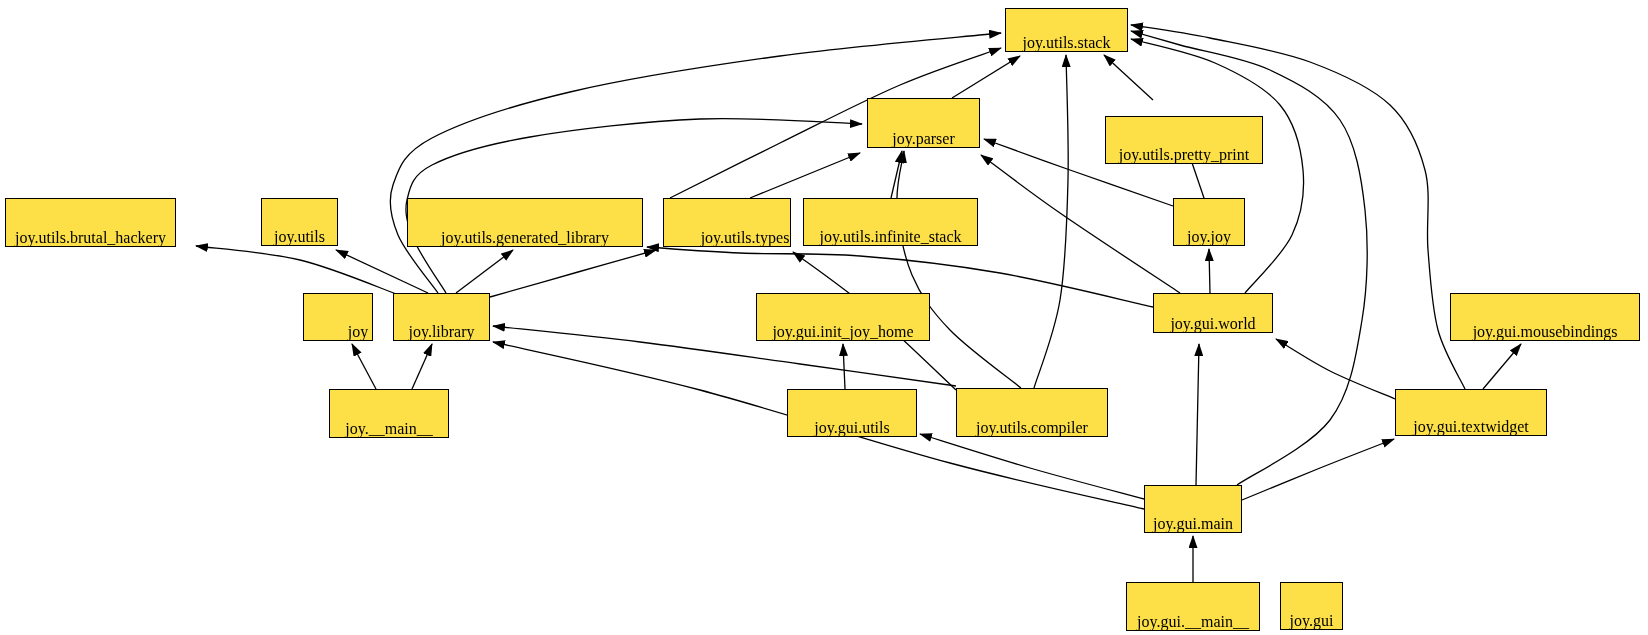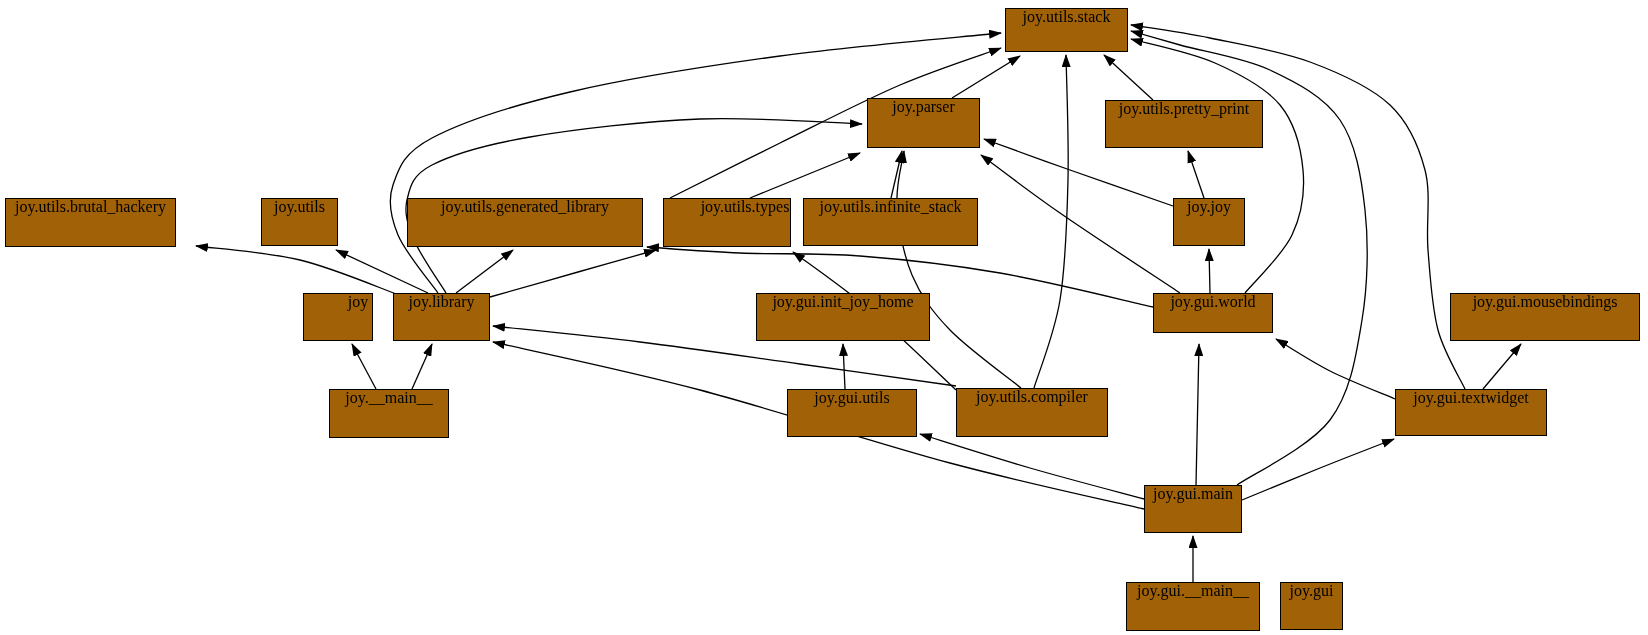--- a/index.html
+++ b/index.html
@@ -1,20 +1,20 @@
 <!DOCTYPE html>
 <html><head>
 <meta charset="utf-8">
 <style>
   html,body{margin:0;padding:0;background:#ffffff;}
   .diagram{position:relative;width:1648px;height:635px;background:#ffffff;
            font-family:"Liberation Serif", serif;overflow:hidden;}
   .diagram svg{position:absolute;left:0;top:0;}
-  .node{position:absolute;box-sizing:border-box;border:1px solid #000;background:#a16207;
-        display:flex;align-items:flex-start;justify-content:center;color:#000;
+  .node{position:absolute;box-sizing:border-box;border:1px solid #000;background:#fde047;
+        display:flex;align-items:flex-end;justify-content:center;color:#000;
         font-size:16px;line-height:1;white-space:nowrap;}
   .edge{fill:none;stroke:#000;stroke-width:1.3px;}
 </style>
 </head>
 <body>
 
 <div class="diagram">
   <svg id="edge-layer" width="1648" height="635" viewBox="0 0 1648 635">
     <defs>
       <marker id="arrow" viewBox="0 0 13 9" refX="12" refY="4.5" markerWidth="13" markerHeight="9" markerUnits="userSpaceOnUse" orient="auto">
@@ -57,21 +57,21 @@
         <path class="edge" d="M1193,582 L1193,536" marker-end="url(#arrow)" stroke="#000000"></path>
       </g>
   </svg>
   <div id="nodes">
       <div class="node" style="left: 1005px; top: 8px; width: 123px; height: 44px;">
         <span>joy.utils.stack</span>
       </div>
       <div class="node" style="left: 867px; top: 98px; width: 113px; height: 50px;">
         <span>joy.parser</span>
       </div>
-      <div class="node" style="left: 1105px; top: 100px; width: 158px; height: 48px;">
+      <div class="node" style="left: 1105px; top: 116px; width: 158px; height: 48px;">
         <span>joy.utils.pretty_print</span>
       </div>
       <div class="node" style="left: 5px; top: 198px; width: 171px; height: 49px;">
         <span>joy.utils.brutal_hackery</span>
       </div>
       <div class="node" style="left: 261px; top: 198px; width: 77px; height: 48px;">
         <span>joy.utils</span>
       </div>
       <div class="node" style="left: 407px; top: 198px; width: 236px; height: 49px;">
         <span>joy.utils.generated_library</span>

